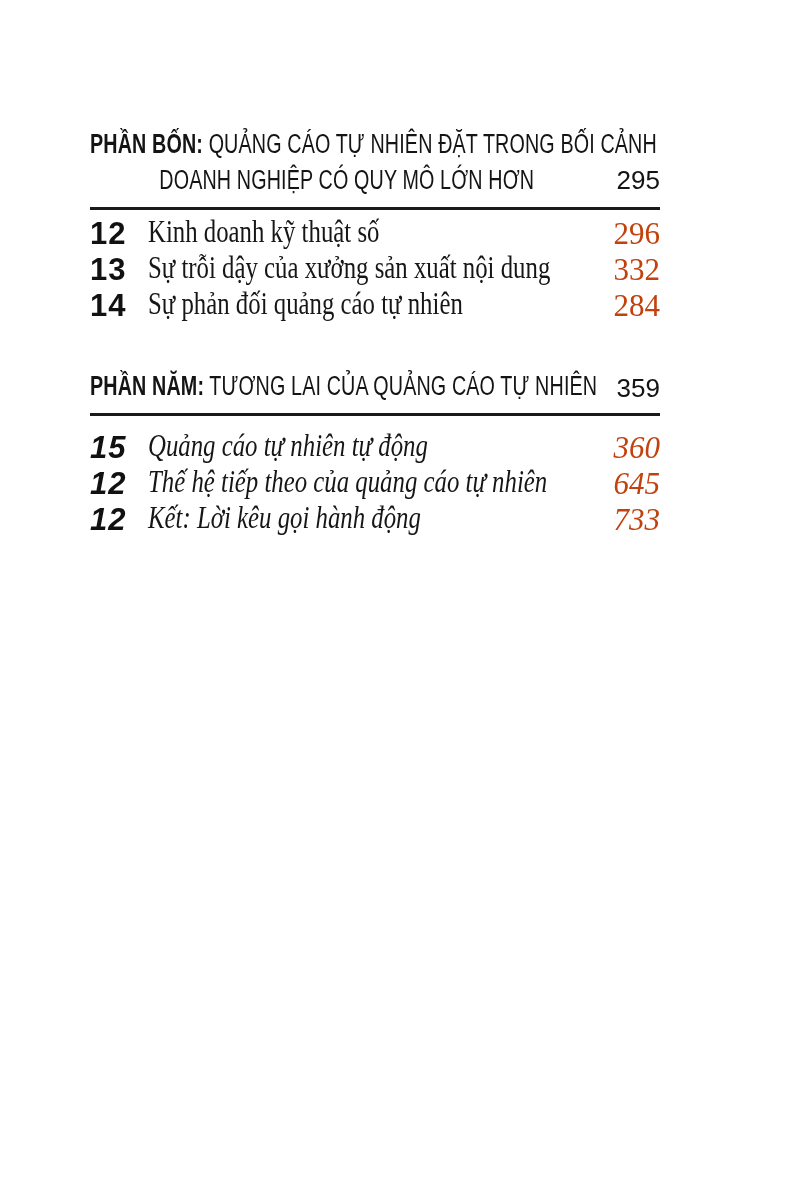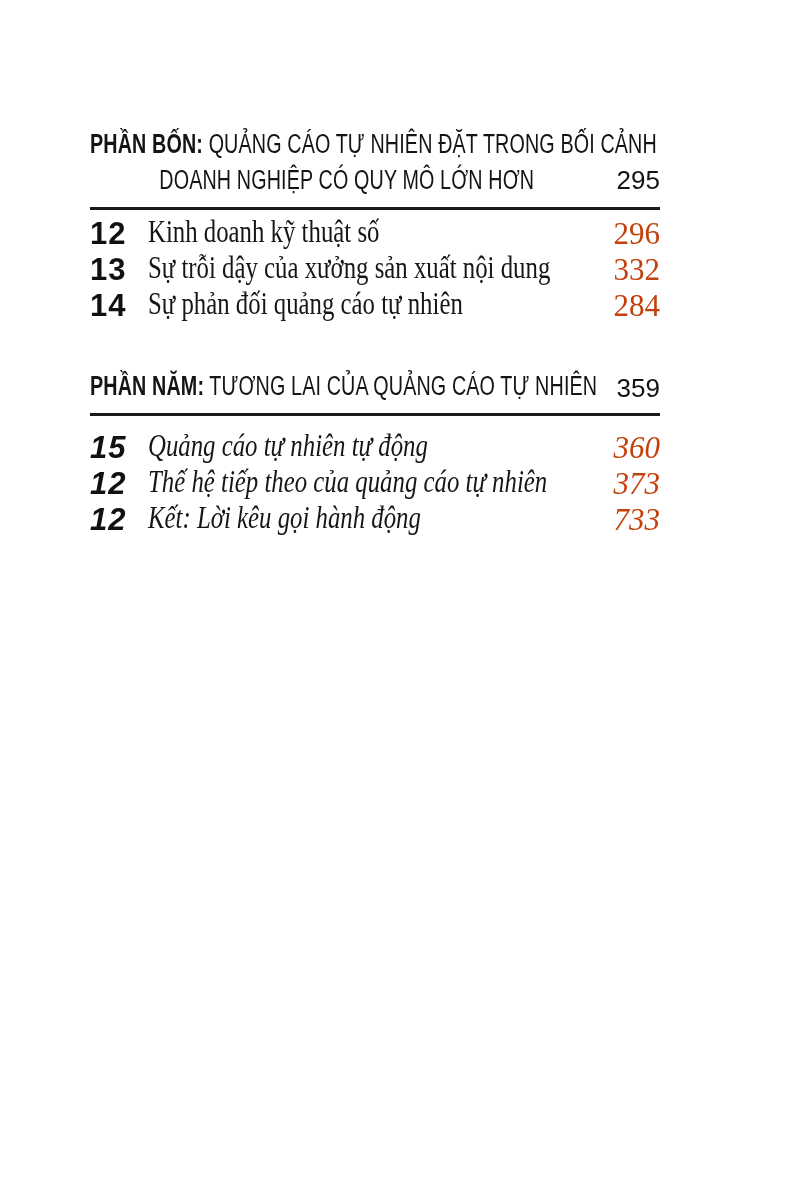--- a/index.html
+++ b/index.html
@@ -189,21 +189,21 @@
 
       <ul class="chapters">
         <li class="chapter-row">
           <span class="ch-num">15</span>
           <span class="ch-title"><span class="cond-serif">Quảng cáo tự nhiên tự động</span></span>
           <span class="ch-page">360</span>
         </li>
         <li class="chapter-row">
           <span class="ch-num">12</span>
           <span class="ch-title"><span class="cond-serif">Thế hệ tiếp theo của quảng cáo tự nhiên</span></span>
-          <span class="ch-page">373</span>
+          <span class="ch-page">645</span>
         </li>
         <li class="chapter-row">
           <span class="ch-num">12</span>
           <span class="ch-title"><span class="cond-serif">Kết: Lời kêu gọi hành động</span></span>
           <span class="ch-page">733</span>
         </li>
       </ul>
     </section>
 
   </div>

